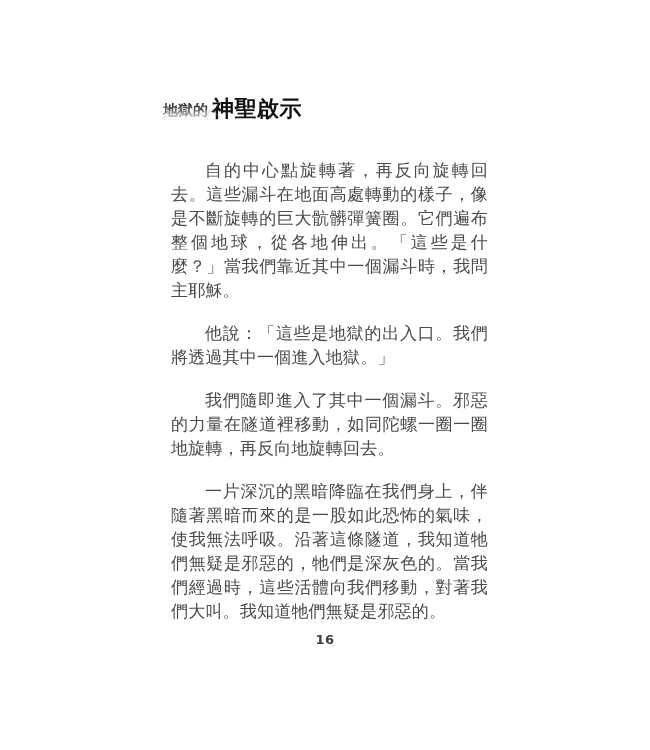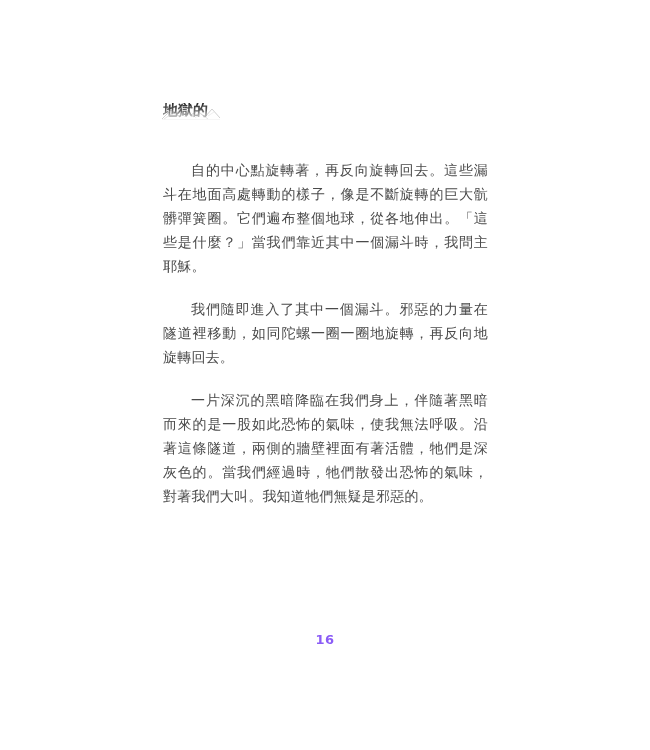--- a/index.html
+++ b/index.html
@@ -77,63 +77,65 @@
 
   
   .body-text {
     position: absolute;
     left: 163px;
     top: 158px;
     width: 325px;
   }
 
   .para {
-    margin: 0 0 19px 0;
-    font-size: 14px;
+    margin: 0 0 19px 8px;
+    font-size: 17px;
     line-height: 24px;
     color: #4a4a4a;
     text-align: justify;
     text-justify: inter-character;
     text-indent: 2em;
     letter-spacing: 0.2px;
     font-family: "DejaVu Sans", "Liberation Sans", sans-serif;
   }
 
   
   .page-number {
     position: absolute;
     left: 0;
     right: 0;
     top: 632px;
     text-align: center;
     font-size: 13px;
     font-weight: bold;
-    color: #8b5cf6;
+    color: #404040;
     letter-spacing: 0.5px;
   }
 </style>
 </head>
 <body>
 
 <div class="page">
 
   <div class="title-block">
     <span class="title-decorated">地獄的</span>
+    <span class="title-main">神聖啟示</span>
   </div>
 
   <div class="title-texture">
     <svg width="58" height="16" viewBox="0 0 58 16" xmlns="http://www.w3.org/2000/svg">
       <path d="M0 15 L9 6 L14 10 L21 2 L29 11 L35 7 L43 13 L50 5 L58 14" fill="none" stroke="#9a9a9a" stroke-width="0.9"></path>
       <path d="M2 15 L11 9 L17 12 L24 6 L31 13 L38 9 L46 15" fill="none" stroke="#bcbcbc" stroke-width="0.8"></path>
       <path d="M0 16 L58 16" stroke="#cfcfcf" stroke-width="0.7"></path>
       <path d="M6 13 L12 8 M20 12 L25 7 M33 14 L39 9 M46 12 L52 8" stroke="#c8c8c8" stroke-width="0.6"></path>
     </svg>
   </div>
 
   <div class="body-text">
     <p class="para">自的中心點旋轉著，再反向旋轉回去。這些漏斗在地面高處轉動的樣子，像是不斷旋轉的巨大骯髒彈簧圈。它們遍布整個地球，從各地伸出。「這些是什麼？」當我們靠近其中一個漏斗時，我問主耶穌。</p>
+    <p class="para">他說：「這些是地獄的出入口。我們將透過其中一個進入地獄。」</p>
     <p class="para">我們隨即進入了其中一個漏斗。邪惡的力量在隧道裡移動，如同陀螺一圈一圈地旋轉，再反向地旋轉回去。</p>
-    <p class="para">一片深沉的黑暗降臨在我們身上，伴隨著黑暗而來的是一股如此恐怖的氣味，使我無法呼吸。沿著這條隧道，兩側的牆壁裡面有著活體，牠們是深灰色的。當我們經過時，牠們散發出恐怖的氣味，對著我們大叫。我知道牠們無疑是邪惡的。</p>
+    <p class="para">一片深沉的黑暗降臨在我們身上，伴隨著黑暗而來的是一股如此恐怖的氣味，使我無法呼吸。沿著這條隧道，我知道牠們無疑是邪惡的，牠們是深灰色的。當我們經過時，這些活體向我們移動，對著我們大叫。我知道牠們無疑是邪惡的。</p>
   </div>
 
   <div class="page-number">16</div>
 
 </div>
 
 </body></html>

